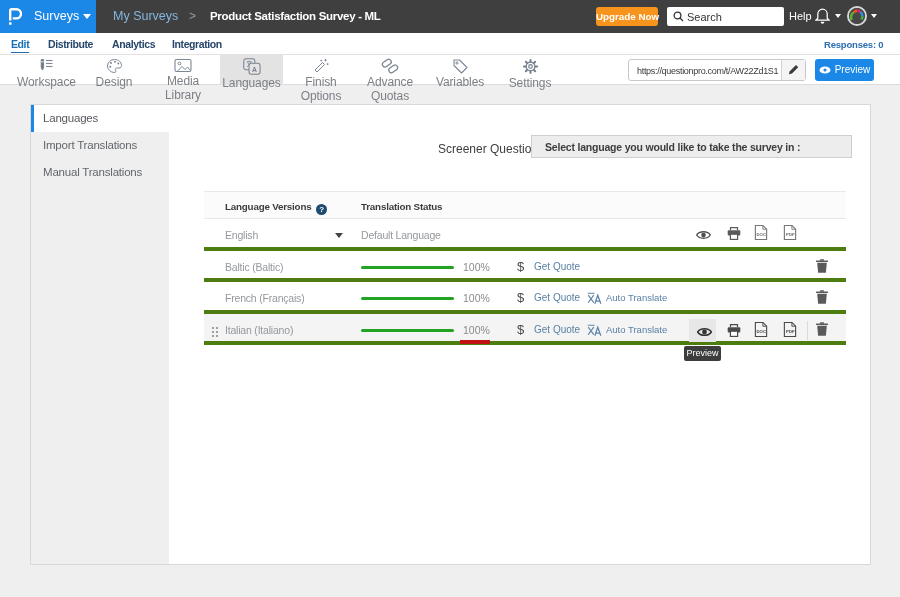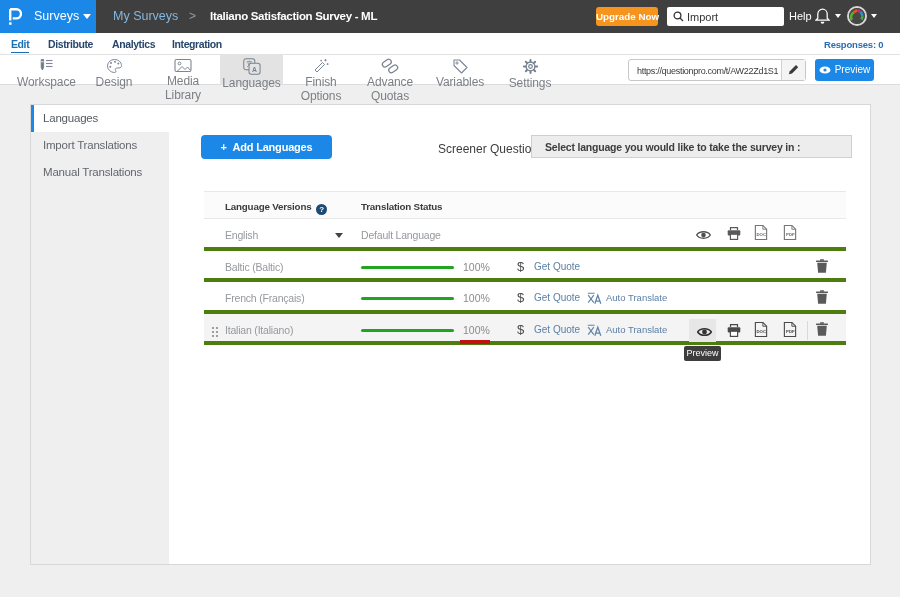--- a/index.html
+++ b/index.html
@@ -69,28 +69,28 @@
     <svg class="logo" width="13" height="17" viewBox="0 0 13 17">
       <path d="M1.2 1.2 h6.2 a4.6 4.6 0 0 1 0 9.2 h-3.7" fill="none" stroke="#fff" stroke-width="2.4"></path>
       <rect x="0" y="1.2" width="2.4" height="11.3" fill="#fff"></rect>
       <rect x="0" y="14.2" width="2.6" height="2.6" rx="0.6" fill="#fff"></rect>
     </svg>
     <span class="stitle">Surveys</span>
     <span class="caret"></span>
   </div>
   <span class="mysurveys">My Surveys</span>
   <span class="crumbsep">&gt;</span>
-  <span class="survtitle">Italiano Satisfaction Survey - ML</span>
+  <span class="survtitle">Product Satisfaction Survey - ML</span>
   <div class="upgrade">Upgrade Now</div>
   <div class="search">
     <svg class="mag" width="11" height="11" viewBox="0 0 11 11">
         <circle cx="4.5" cy="4.5" r="3.4" fill="none" stroke="#333" stroke-width="1.3"></circle>
         <line x1="7" y1="7" x2="10" y2="10" stroke="#333" stroke-width="1.3"></line>
       </svg>
-    <span class="ph">Import</span>
+    <span class="ph">Search</span>
   </div>
   <span class="helptxt">Help</span>
   <div class="bellwrap" style="left:815px;">
     <svg width="15" height="17" viewBox="0 0 15 17">
         <path d="M1.1 13 L2.8 11.2 V6.9 a4.7 4.7 0 0 1 9.4 0 v4.3 L13.9 13 z" fill="none" stroke="#fff" stroke-width="1.25"></path>
         <path d="M5.6 14.8 a1.9 1.9 0 0 0 3.8 0 z" fill="#fff"></path>
       </svg>
   </div>
   <span class="caret2" style="left:835px; top:14px;"></span>
   <div class="avatar">
@@ -198,21 +198,20 @@
         <ellipse cx="6" cy="4" rx="5.5" ry="3.6" fill="#fff"></ellipse>
         <circle cx="6" cy="4" r="1.6" fill="#1b87e6"></circle>
       </svg>Preview</div>
 </div>
 <div class="card">
   <div class="sidebar">
     <div class="sideitem active">Languages</div>
     <div class="sideitem">Import Translations</div>
     <div class="sideitem">Manual Translations</div>
   </div>
-  <div class="addbtn">+&nbsp;&nbsp;Add Languages</div>
   <span class="screener">Screener Question :</span>
   <div class="selectbox">Select language you would like to take the survey in :</div>
   <div class="tbl">
     <div class="thead">
       <span class="h1">Language Versions <span class="qmark">?</span></span>
       <span class="h2">Translation Status</span>
     </div>
     <div class="row">
       <span class="name">English</span>
       <span style="position:absolute;left:131px;top:14px;width:0;height:0;border-left:4px solid transparent;border-right:4px solid transparent;border-top:5px solid #444;"></span>

